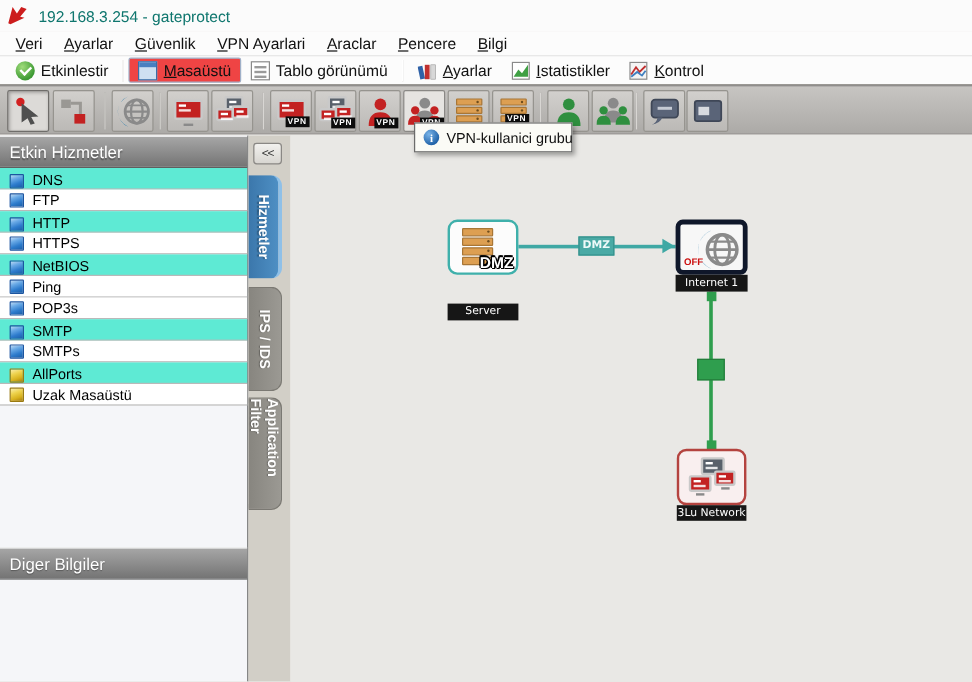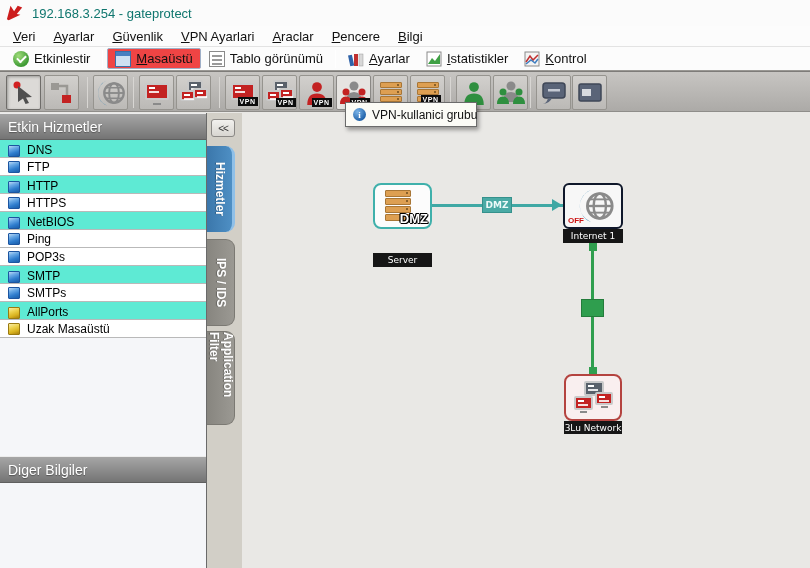--- a/index.html
+++ b/index.html
@@ -77,21 +77,21 @@
   
   .canvas { position:absolute; left:242px; top:113px; width:568px; height:455px; background:#e9e8e5; }
 
   .node { position:absolute; border-radius:8px; }
   .node-label { position:absolute; background:#161616; color:#fff; font-size:9px; display:flex; align-items:center; justify-content:center; font-family:"DejaVu Sans", sans-serif; }
 
   .node-server { left:373px; top:183px; width:59px; height:46px; border:2px solid #3fb0ab; background:#fcfcfc; }
   .lbl-server { left:373px; top:229px; width:59px; height:14px;margin-top:24px; }
   .dmz-overlay { position:absolute; right:2px; bottom:1px; font-size:13px; font-weight:bold; color:#fff; letter-spacing:0; text-shadow:-1px 0 0 #000, 1px 0 0 #000, 0 -1px 0 #000, 0 1px 0 #000, -1px -1px 0 #000, 1px 1px 0 #000; }
 
-  .node-internet { left:563px; top:183px; width:60px; height:46px; border:2px solid #0f172a; background:#f7f7f7; border-radius:6px; }
+  .node-internet { left:563px; top:183px; width:60px; height:46px; border:4px solid #0f172a; background:#f7f7f7; border-radius:6px; }
   .lbl-internet { left:563px; top:229px; width:60px; height:14px; }
   .off-badge { position:absolute; left:3px; bottom:2px; color:#cc1111; font-size:8px; font-weight:bold; }
 
   .node-3lu { left:564px; top:374px; width:58px; height:47px; border:2px solid #b4433f; background:#f9efef; }
   .lbl-3lu { left:564px; top:421px; width:58px; height:13px; }
 
   
   .conn-teal { position:absolute; left:432px; top:204px; width:131px; height:3px; background:#3fa8a4; }
   .conn-teal-arrow { position:absolute; left:552px; top:199px; width:0; height:0; border-top:6px solid transparent; border-bottom:6px solid transparent; border-left:10px solid #3fa8a4; }
   .conn-badge { position:absolute; left:482px; top:197px; width:30px; height:16px; background:#4aaaa5; border:1px solid #35918c; color:#eefaf9; font-size:9px; font-weight:bold; display:flex; align-items:center; justify-content:center; font-family:"DejaVu Sans", sans-serif; }

